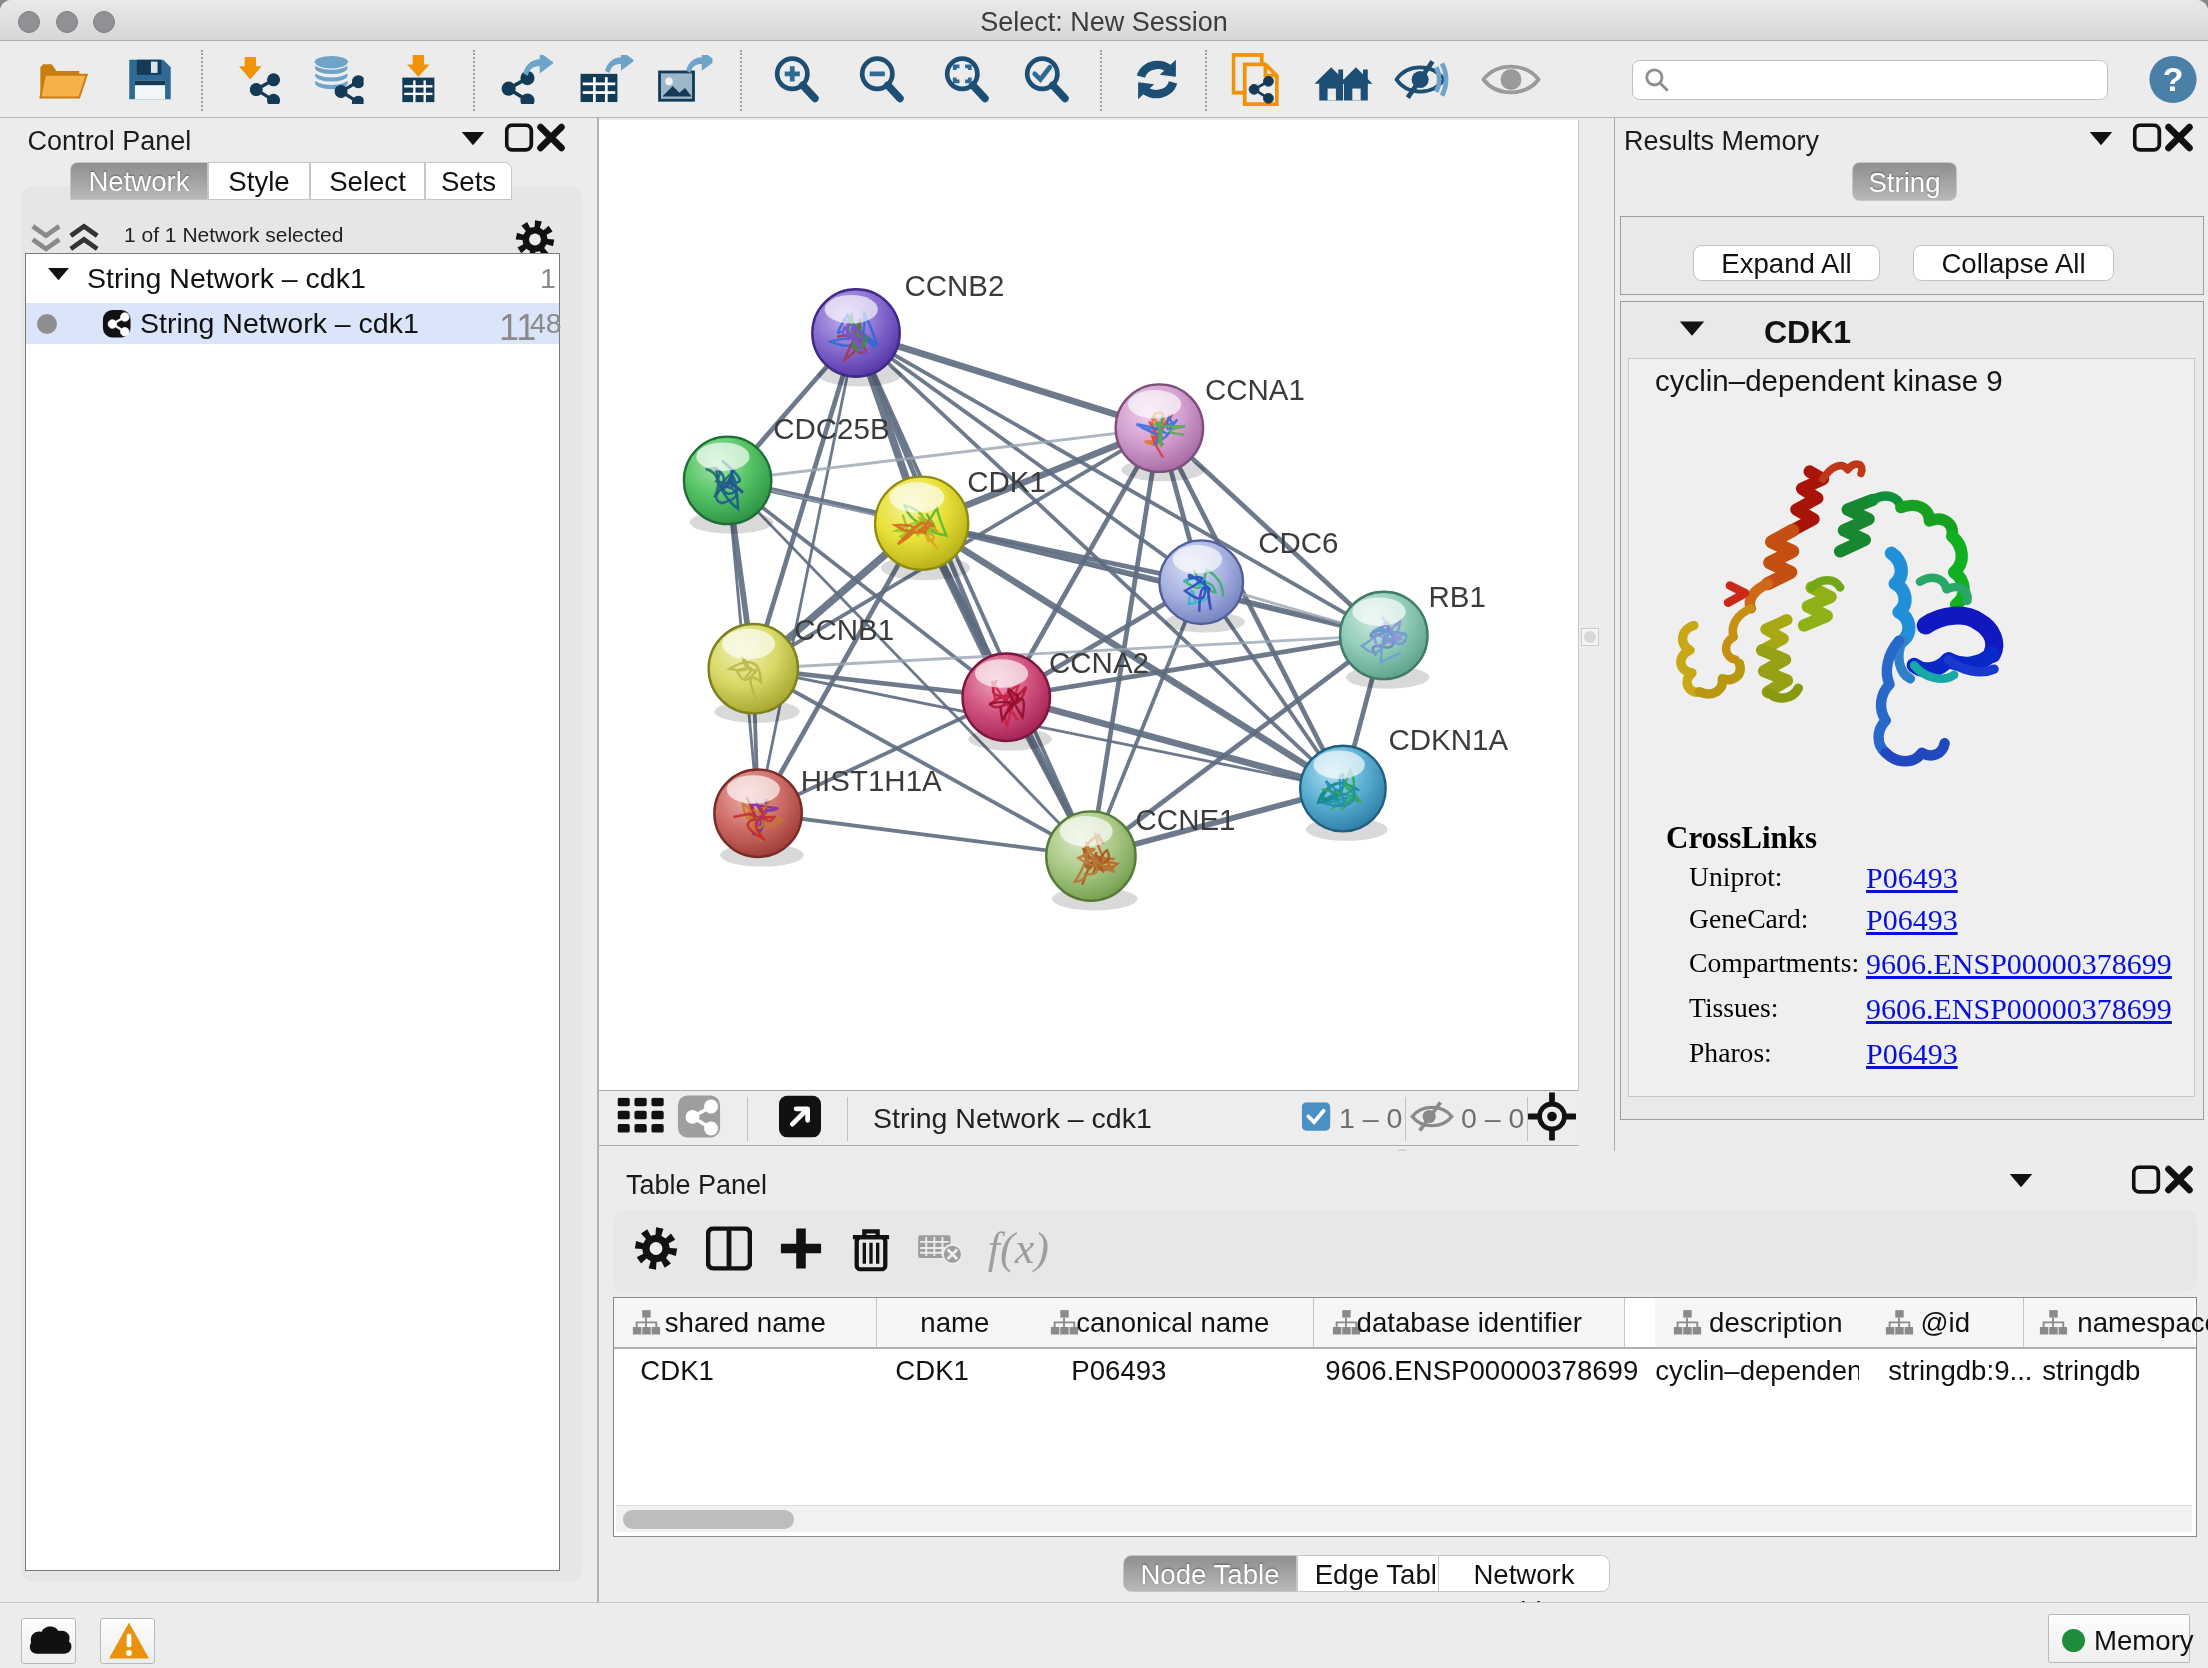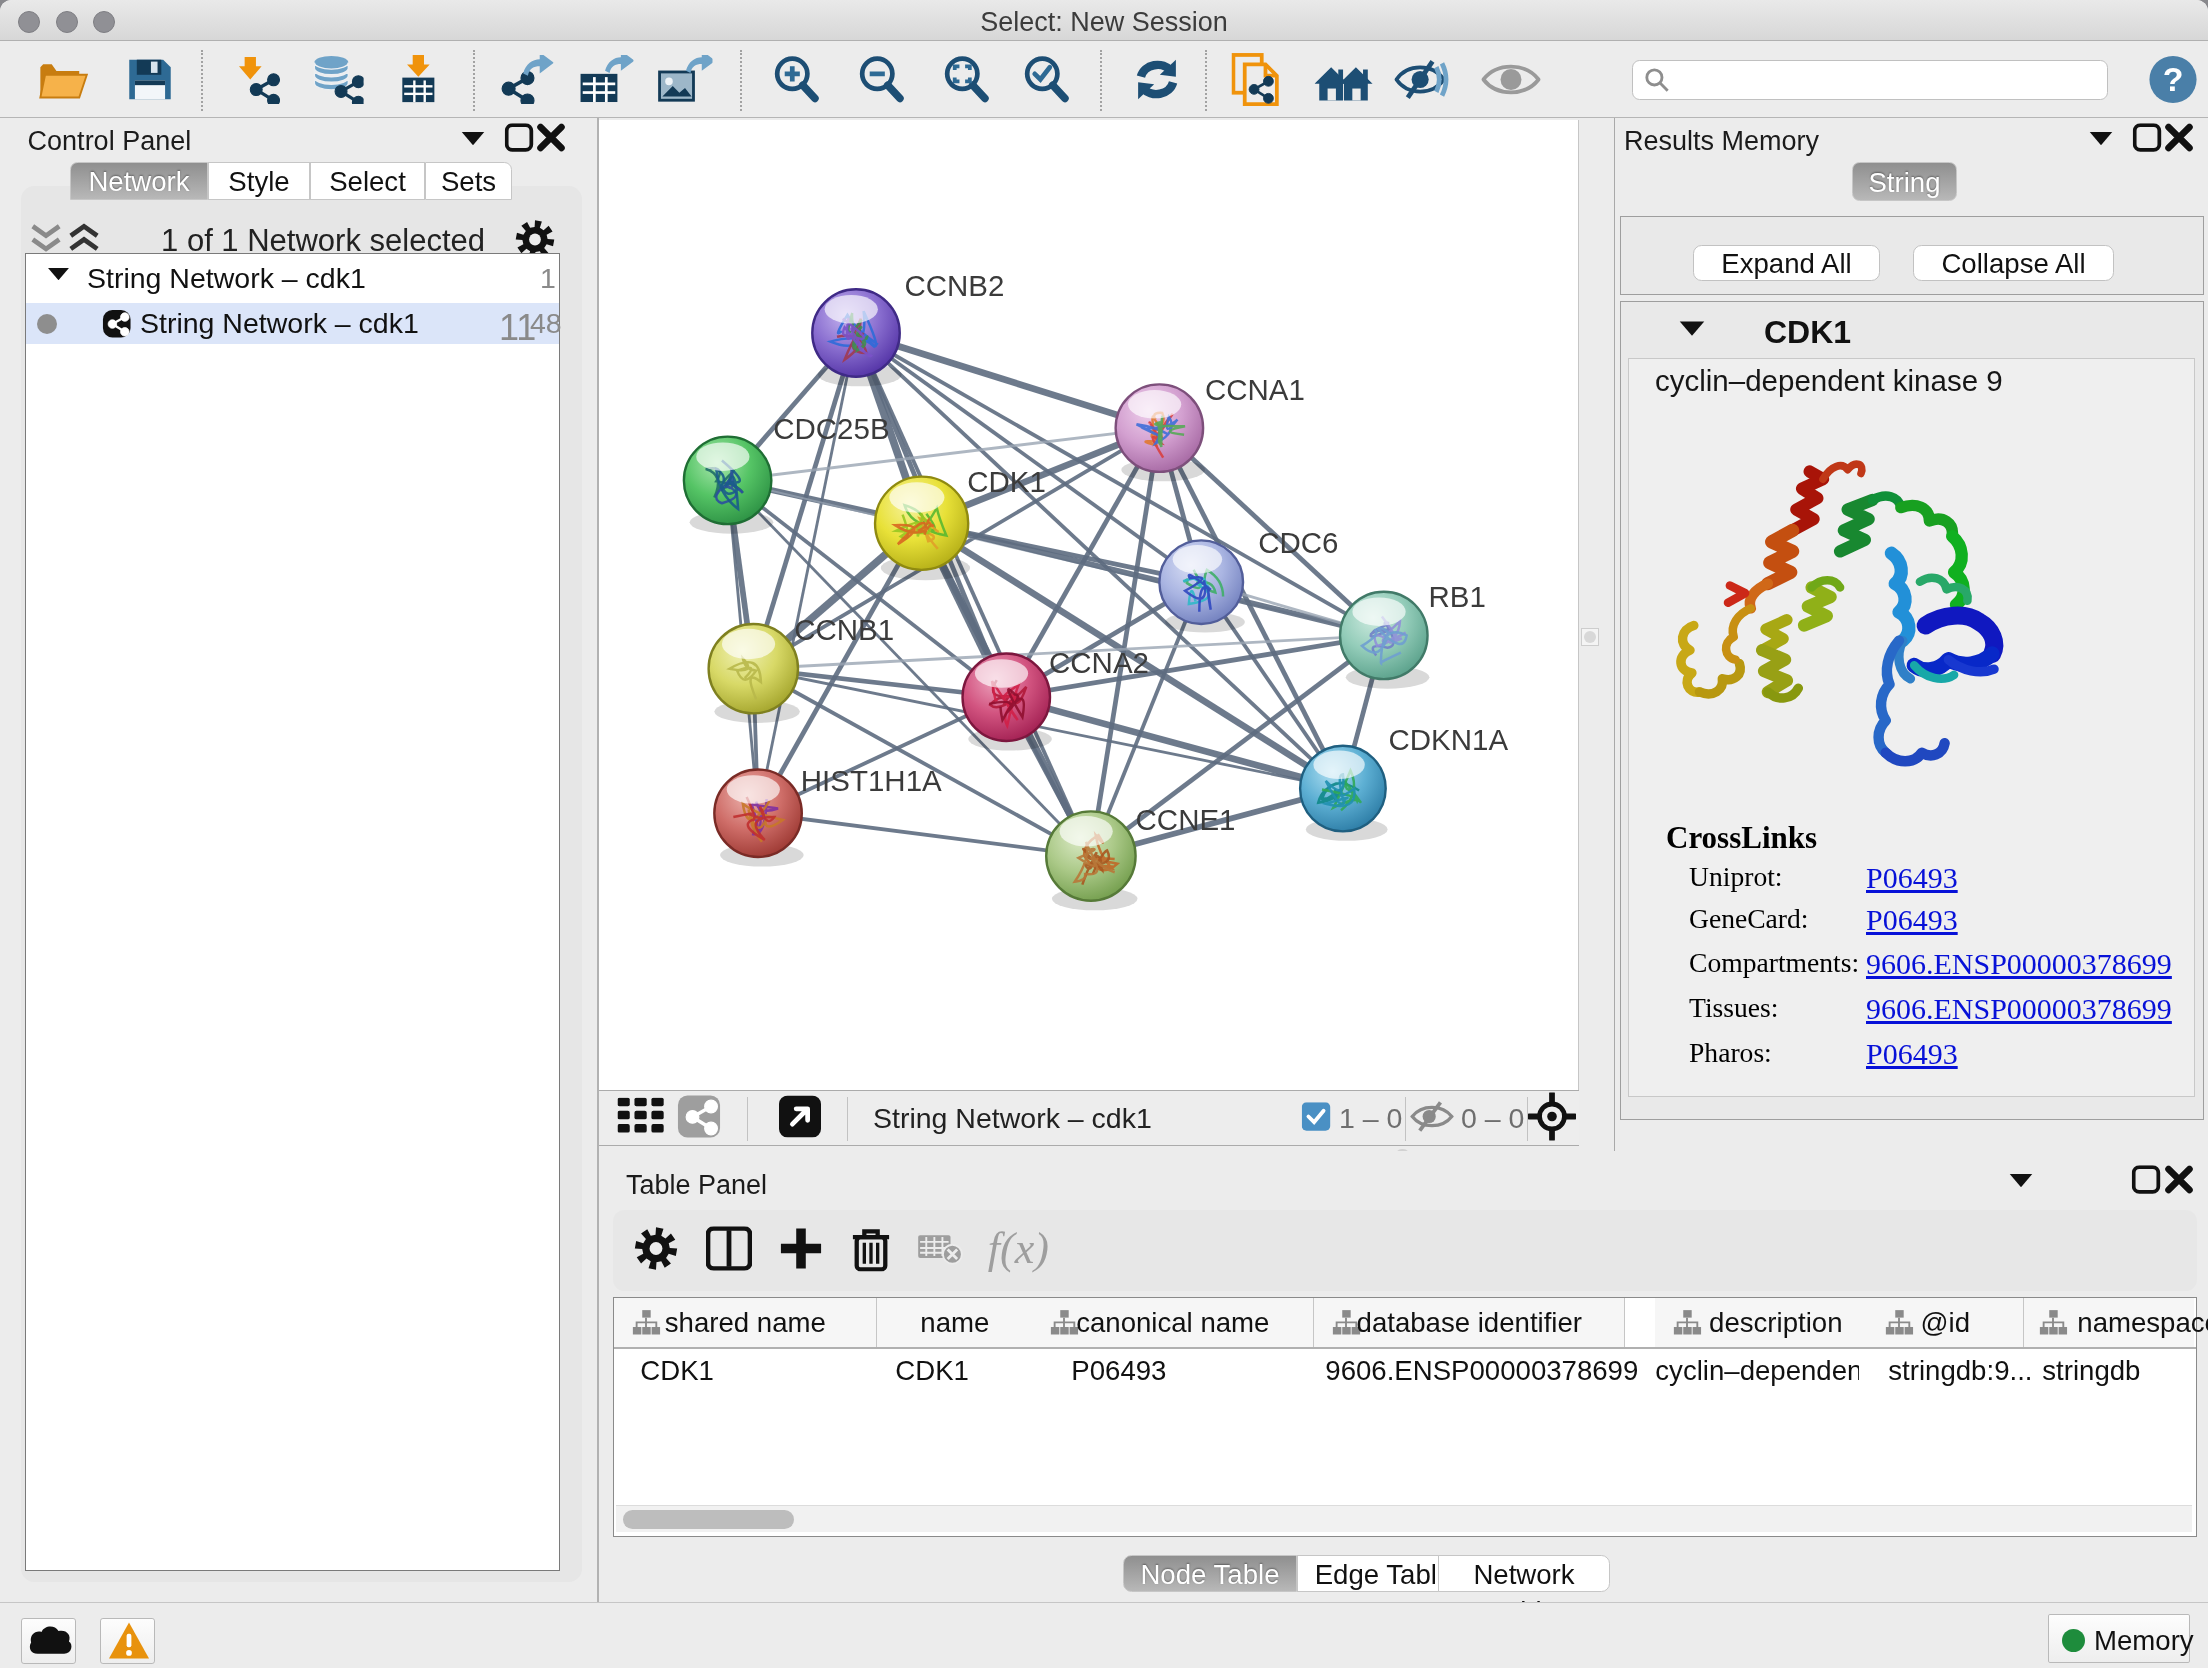--- a/index.html
+++ b/index.html
@@ -208,21 +208,21 @@
 <div class="tab tabsel" style="left:70px;top:162px;width:138px;height:38px;line-height:38px;border-radius:7.6px 0 0 0;">Network</div>
 <div class="tab tabun" style="left:208px;top:162px;width:102px;height:38px;line-height:38px;">Style</div>
 <div class="tab tabun" style="left:310px;top:162px;width:115px;height:38px;line-height:38px;">Select</div>
 <div class="tab tabun" style="left:425px;top:162px;width:87px;height:38px;line-height:38px;border-radius:0 7.6px 0 0;">Sets</div>
 <div class="ptico" style="left:46px;top:241px;"><svg width="38" height="34" viewBox="0 0 40 36">
         <path d="M6 4 L20 14 L34 4 M6 18 L20 28 L34 18" fill="none" stroke="#8a8a8a" stroke-width="5"></path>
       </svg></div>
 <div class="ptico" style="left:84px;top:241px;"><svg width="38" height="34" viewBox="0 0 40 36">
         <path d="M6 14 L20 4 L34 14 M6 28 L20 18 L34 28" fill="none" stroke="#333" stroke-width="5"></path>
       </svg></div>
-<div class="abs" style="left:124px;top:223px;width:361px;text-align:right;font-size:31px;color:#222;">1 of 1 Network selected</div>
+<div class="abs" style="left:124px;top:223px;width:361px;text-align:left;font-size:21px;color:#222;">1 of 1 Network selected</div>
 <div class="ptico" style="left:535px;top:241px;"><svg width="42" height="42" viewBox="0 0 44 44">
         <path d="M 22.0 1.8 L 22.0 1.8 L 29.2 3.1 L 27.1 9.8 L 31.0 12.4 L 36.3 7.7 L 40.4 13.7 L 34.2 16.9 L 35.2 21.6 L 42.2 22.0 L 40.9 29.2 L 34.2 27.1 L 31.6 31.0 L 36.3 36.3 L 30.3 40.4 L 27.1 34.2 L 22.4 35.2 L 22.0 42.2 L 14.8 40.9 L 16.9 34.2 L 13.0 31.6 L 7.7 36.3 L 3.6 30.3 L 9.8 27.1 L 8.8 22.4 L 1.8 22.0 L 3.1 14.8 L 9.8 16.9 L 12.4 13.0 L 7.7 7.7 L 13.7 3.6 L 16.9 9.8 L 21.6 8.8 Z" fill="#111"></path>
         <circle cx="22.0" cy="22.0" r="6.16" fill="#ececec"></circle>
       </svg></div>
 <div id="ctrl-list">
   <div class="abs" style="left:21px;top:12.4px;"><svg width="23" height="13.3" viewBox="0 0 24 14">
           <path d="M1 1 L23 1 L12.0 13.919999999999998 Z" fill="#111"></path>
         </svg></div>
   <div class="abs" style="left:61px;top:7.6px;font-size:28.5px;color:#111;">String Network – cdk1</div>
   <div class="abs" style="left:514px;top:7.6px;font-size:28.5px;color:#8a8a8a;">1</div>

